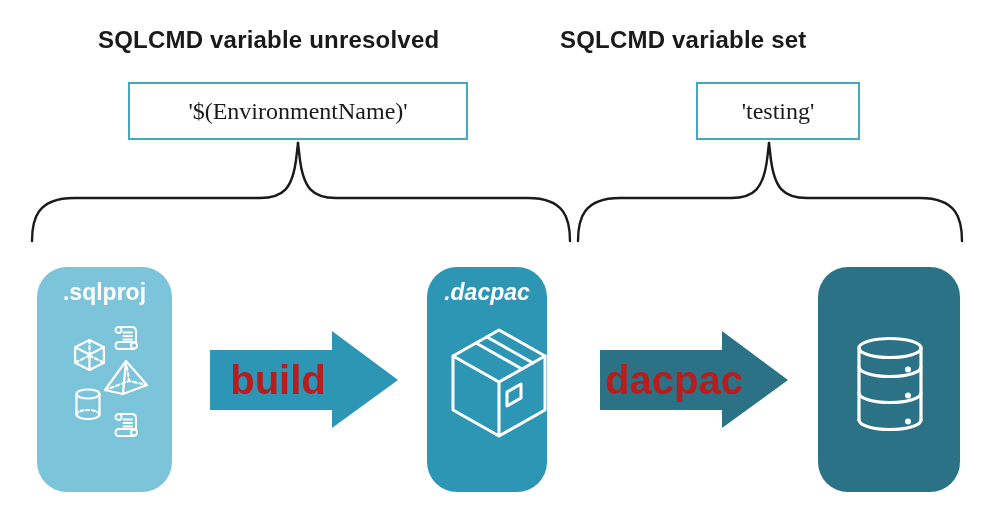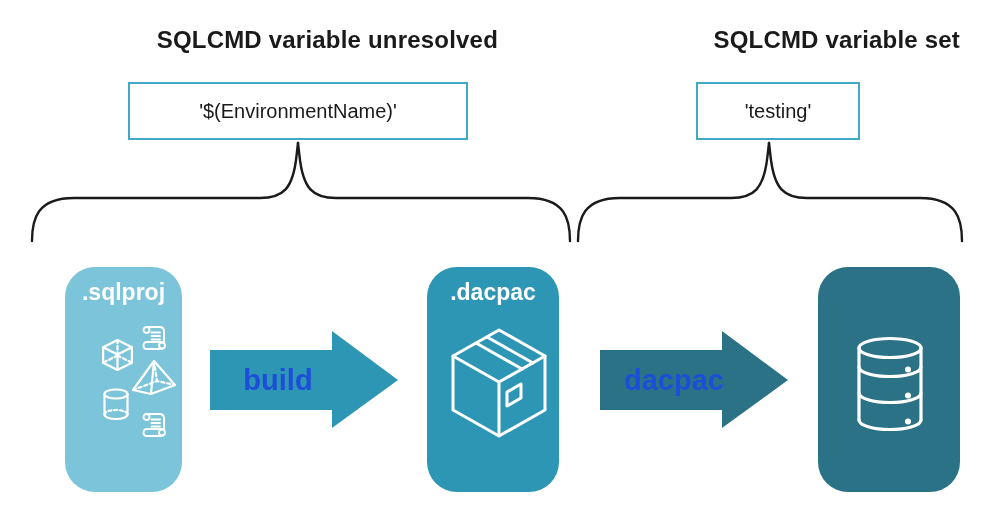--- a/index.html
+++ b/index.html
@@ -5,59 +5,59 @@
   html,body{margin:0;padding:0;background:#ffffff;}
   .canvas{
     position:relative;
     width:1000px;height:522px;
     background:#ffffff;
     font-family:"Liberation Sans",sans-serif;
     overflow:hidden;
   }
   .heading{
     position:absolute;top:26px;
-    width:400px;text-align:right;
+    width:400px;text-align:left;
     font-size:24px;font-weight:700;color:#1a1a1a;
     letter-spacing:0.2px;
   }
   .heading.left{left:98px;}
   .heading.right{left:560px;}
   .value-box{
     position:absolute;top:82px;height:58px;
     border:2px solid #41A8C5;background:#ffffff;
     box-sizing:border-box;
     display:flex;align-items:center;justify-content:center;
   }
   .value-box.left{left:128px;width:340px;}
   .value-box.right{left:696px;width:164px;}
   .code{
-    font-family:Liberation Sans, sans-serif;
-    font-size:20px;color:#1a1a1a;white-space:pre;
+    font-family:Liberation Serif, serif;
+    font-size:24px;color:#1a1a1a;white-space:pre;
   }
   svg.overlay{
     position:absolute;left:0;top:0;width:1000px;height:522px;
     display:block;
   }
   .card{
     position:absolute;top:267px;height:225px;
     border-radius:30px;
   }
-  .card.sqlproj{left:37px;width:117px;margin-left:28px;}
-  .card.dacpac{left:427px;width:132px;}
+  .card.sqlproj{left:37px;width:135px;}
+  .card.dacpac{left:427px;width:120px;font-style:italic;}
   .card.database{left:818px;width:142px;}
   .card-label{
     position:absolute;top:12px;left:0;width:100%;
     text-align:center;font-size:23px;font-weight:700;color:#ffffff;
   }
   .icon{position:absolute;}
   .icon svg{display:block;width:100%;height:100%;}
   .arrow-label{
     position:absolute;top:350px;height:60px;
     display:flex;align-items:center;justify-content:center;
-    font-size:29px;font-weight:700;color:#1d4ed8;
+    font-size:40px;font-weight:700;color:#b91c1c;
   }
   .arrow-label.build{left:216px;width:124px;}
   .arrow-label.deploy{left:606px;width:136px;}
 </style>
 </head>
 <body>
 
 <div class="canvas">
 
   <div class="heading left">SQLCMD variable unresolved</div>

